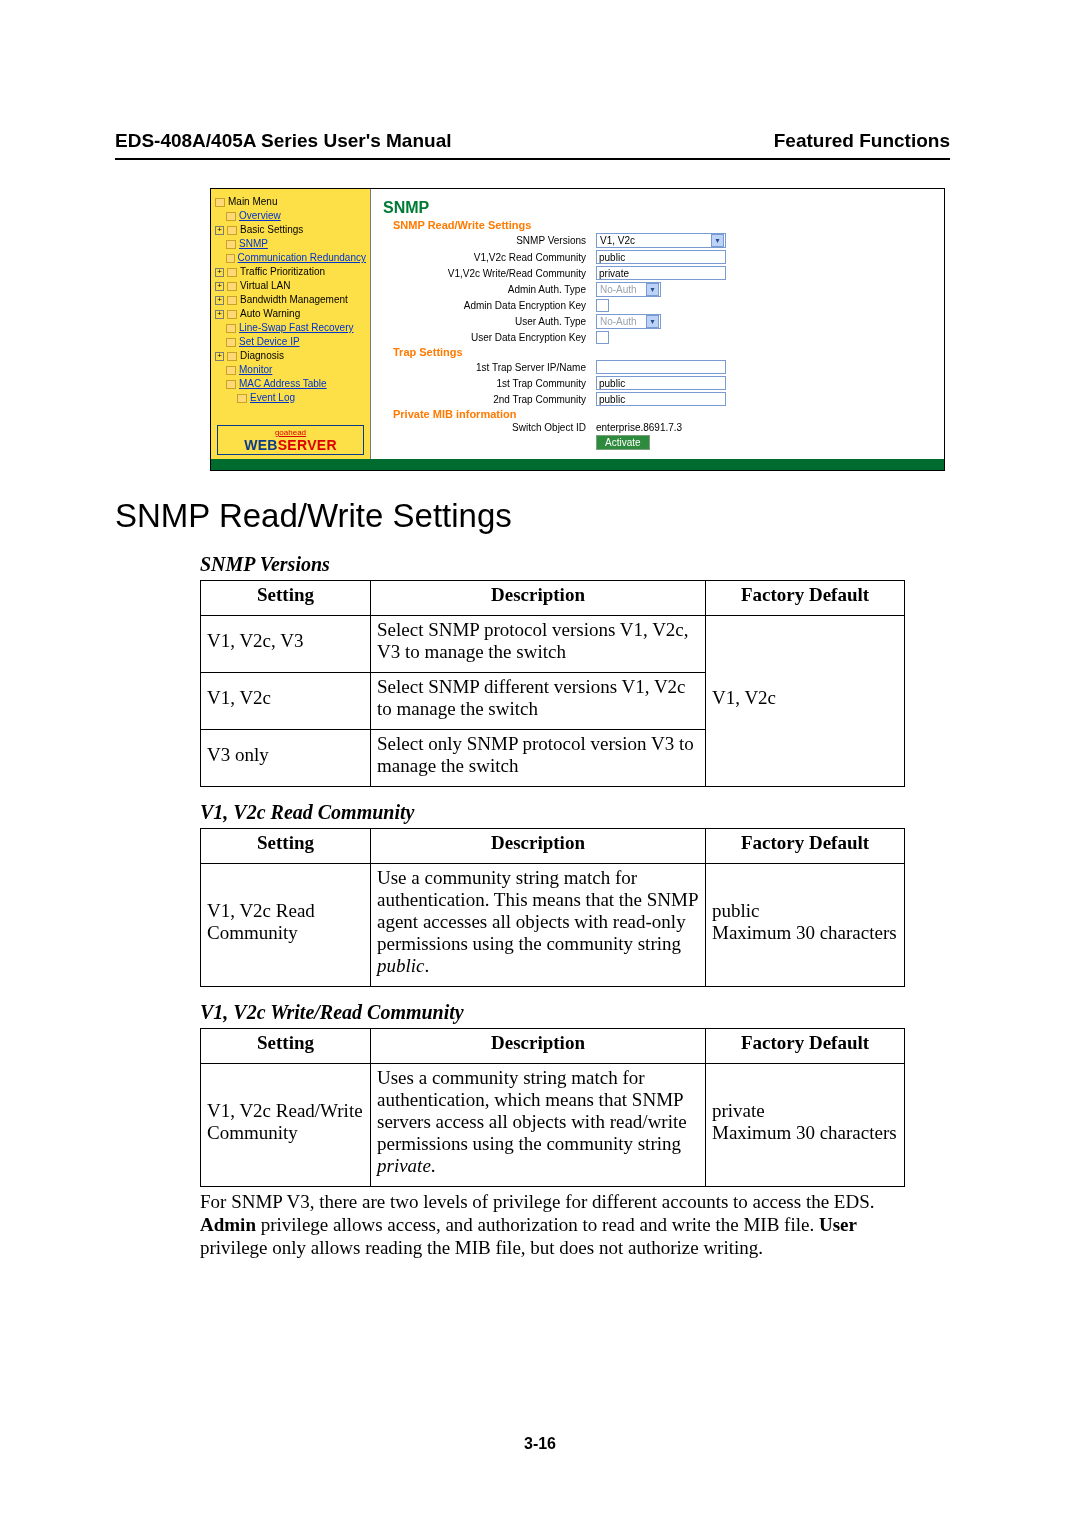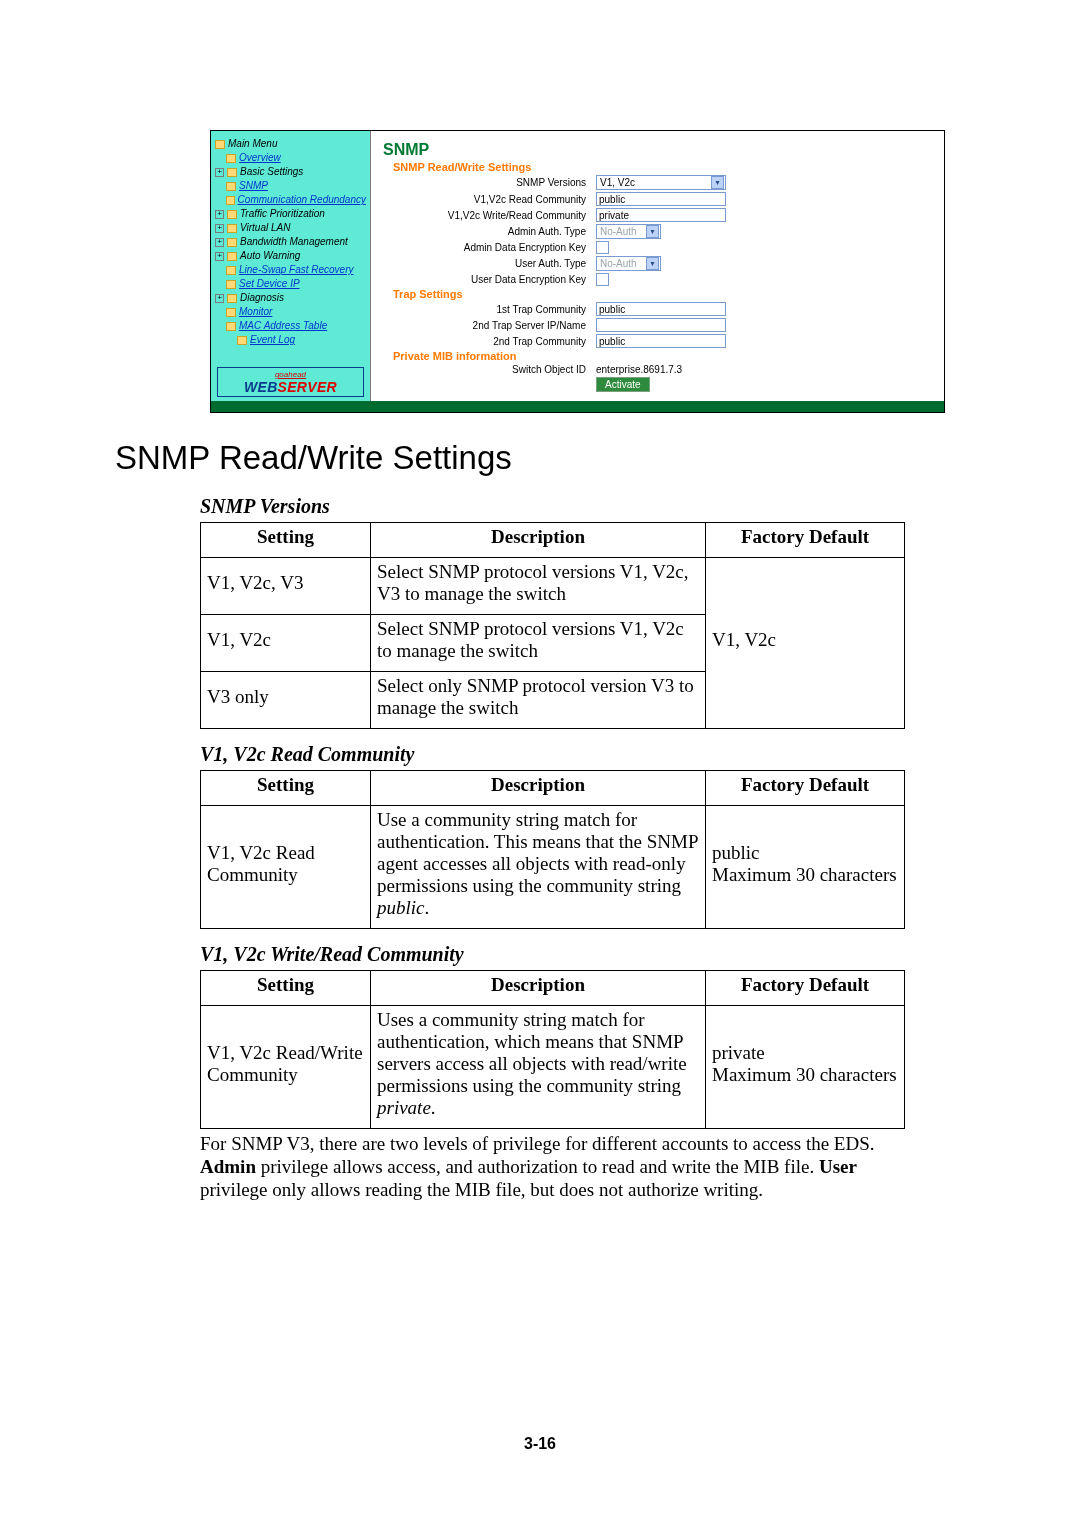--- a/index.html
+++ b/index.html
@@ -40,26 +40,25 @@
     font-family: Arial, Helvetica, sans-serif;
     font-size: 10px;
     color: #000;
     display: flex;
     flex-direction: column;
   }
   .shot-body { display: flex; height: 270px; }
   .shot-left {
     width: 160px;
     border-right: 1px solid #7a7a7a;
-    background: #5eead4;
+    background: #fde047;
     display: flex;
     flex-direction: column;
     justify-content: space-between;
     padding: 6px 4px 2px 4px;
-    font-style: italic;
   }
   .shot-tree { line-height: 14px; }
   .tree-row { display:flex; align-items:center; gap:3px; white-space:nowrap; }
   .tree-link { color:#0033cc; text-decoration:underline; }
   .tree-text { color:#000; }
   .icon-fold { width:10px; height:9px; background:#ffd976; border:1px solid #c9a227; display:inline-block; }
   .plus { width:9px; height:9px; border:1px solid #7a7a7a; display:inline-flex; align-items:center; justify-content:center; font-size:8px; line-height:8px; }
   .webserver {
     border:1px solid #0a3b8c;
     text-align:center;
@@ -140,20 +139,24 @@
     text-align:center;
     font-family: Arial, Helvetica, sans-serif;
     font-weight:bold;
     font-size:16px;
   }
 </style>
 </head>
 <body>
 
 <div class="page">
+  <div class="header-bar">
+    <div class="header-left">EDS-408A/405A Series User's Manual</div>
+    <div class="header-right">Featured Functions</div>
+  </div>
 
   <div class="screenshot">
     <div class="shot-body">
 
       <div class="shot-left">
         <div class="shot-tree">
           <div class="tree-row">
               <span class="icon-fold"></span>
               <span class="tree-text">Main Menu</span>
             </div>
@@ -263,26 +266,26 @@
               <span class="dd">▾</span>
             </div>
         </div>
         <div class="form-row">
           <div class="form-label">User Data Encryption Key</div>
           <span class="chk"></span>
         </div>
 
         <div class="sec-title">Trap Settings</div>
         <div class="form-row">
+          <div class="form-label">1st Trap Server IP/Name</div>
+          <div class="inp"></div>
+        </div>
+        <div class="form-row">
           <div class="form-label">1st Trap Community</div>
           <div class="inp">public</div>
-        </div>
-        <div class="form-row">
-          <div class="form-label">2nd Trap Server IP/Name</div>
-          <div class="inp"></div>
         </div>
         <div class="form-row">
           <div class="form-label">2nd Trap Community</div>
           <div class="inp">public</div>
         </div>
 
         <div class="sec-title">Private MIB information</div>
         <div class="form-row">
           <div class="form-label">Switch Object ID</div>
           <div class="form-val">enterprise.8691.7.3</div>
@@ -306,21 +309,21 @@
       <th class="col-desc">Description</th>
       <th>Factory Default</th>
     </tr>
     <tr>
       <td>V1, V2c, V3</td>
       <td>Select SNMP protocol versions V1, V2c, V3 to manage the switch</td>
       <td rowspan="3">V1, V2c</td>
     </tr>
     <tr>
       <td>V1, V2c</td>
-      <td>Select SNMP protocol versions V1, V2c to manage the switch</td>
+      <td>Select SNMP different versions V1, V2c to manage the switch</td>
     </tr>
     <tr>
       <td>V3 only</td>
       <td>Select only SNMP protocol version V3 to manage the switch</td>
     </tr>
   </tbody>
     </table>
 
   <div class="h3" style="margin-top:14px">V1, V2c Read Community</div>
   <table class="info">

